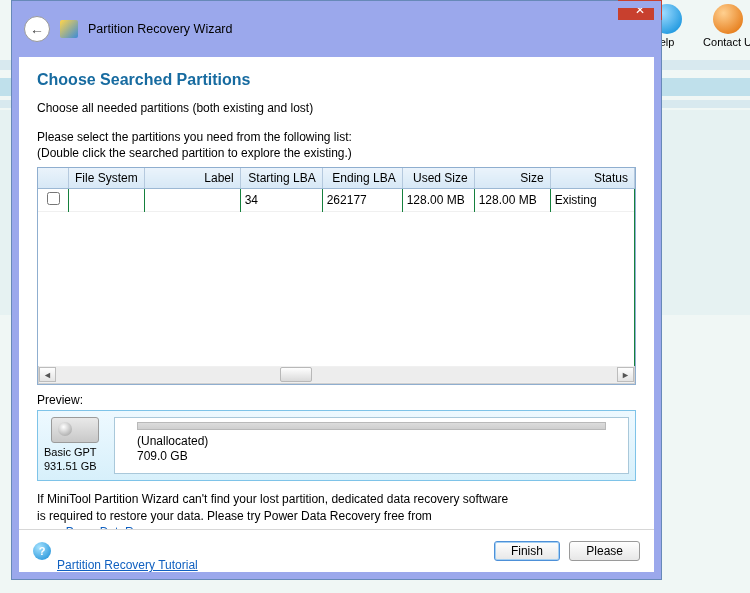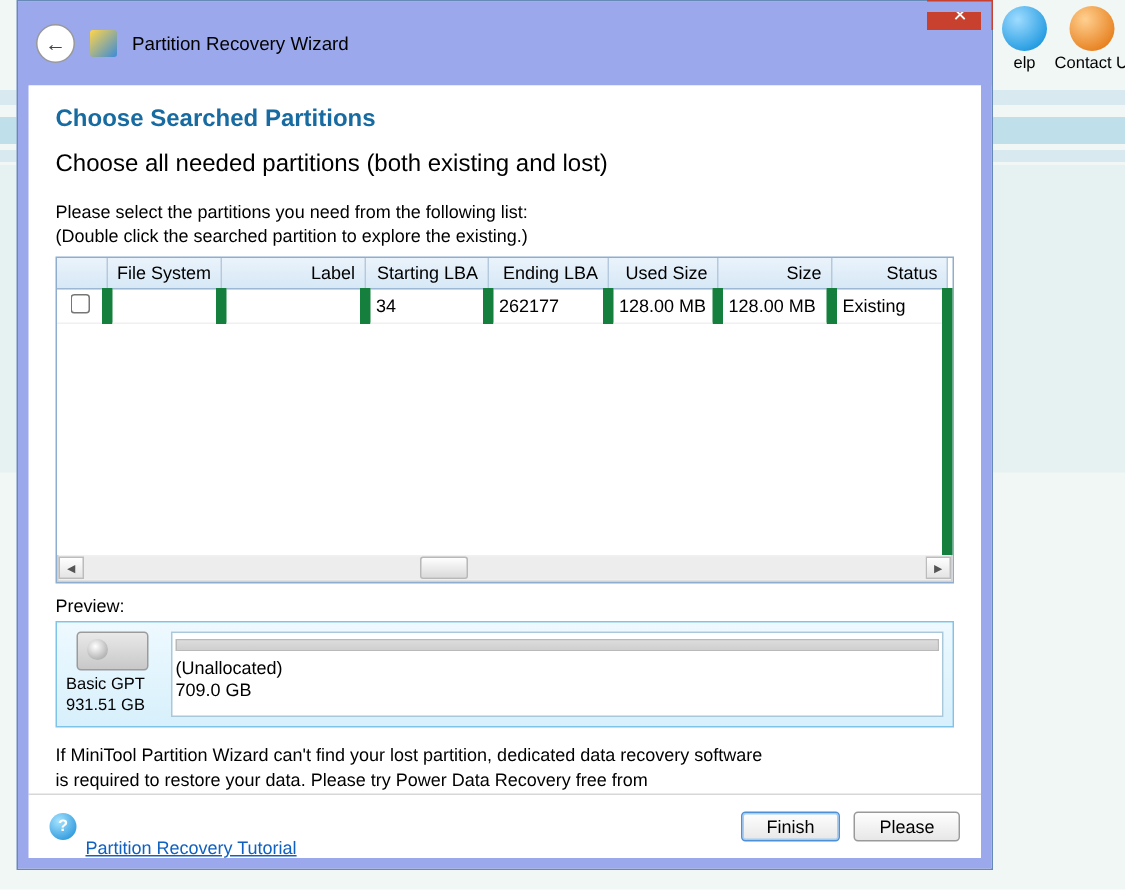--- a/index.html
+++ b/index.html
@@ -8,58 +8,58 @@
     linear-gradient(#bfe0eb,#bfe0eb) 0 78px/100% 18px no-repeat,
     linear-gradient(#d8e9ef,#d8e9ef) 0 100px/100% 8px no-repeat,
     linear-gradient(#e6f2f2,#e6f2f2) 0 110px/100% 205px no-repeat,
     linear-gradient(#b9dae6,#b9dae6) 0 200px/100% 10px no-repeat,
     linear-gradient(#d8e9ef,#d8e9ef) 0 218px/100% 10px no-repeat,
     linear-gradient(#f0f7f5,#f0f7f5);
     position:relative;}
   
   .bg-icon{position:absolute;top:4px;text-align:center;font-size:11px;color:#000;}
   .bg-icon .orb{width:30px;height:30px;border-radius:50%;margin:0 auto 2px;}
-  .bg-help{right:52px;}
+  .bg-help{right:68px;}
   .bg-help .orb{background:radial-gradient(circle at 35% 30%,#9fdcff,#0088d8);}
   .bg-contact{right:-2px;}
   .bg-contact .orb{background:radial-gradient(circle at 35% 30%,#ffd090,#e06a00);}
   
   .dialog{position:absolute;left:11px;top:0;width:651px;height:580px;
     background:#fff;border:1px solid #6789b8;box-sizing:border-box;}
   .dlg-border{position:absolute;inset:0;border:7px solid #9ba8ec;pointer-events:none;}
   .titlebar{position:absolute;left:0;right:0;top:0;height:56px;background:#9ba8ec;padding:0 8px;box-sizing:border-box;}
   .titlebar .row{display:flex;align-items:center;height:100%;gap:10px;padding-left:4px;}
   .back-btn{width:24px;height:24px;border-radius:50%;background:#fff;border:1px solid #999;display:flex;align-items:center;justify-content:center;color:#444;font-size:14px;line-height:1;cursor:pointer;}
   .app-icon{width:18px;height:18px;background:linear-gradient(135deg,#ffd54a,#3d8bd8);border-radius:2px;}
   .titlebar .title{color:#000;font-size:12.5px;}
   .close-btn{position:absolute;right:-1px;top:-1px;width:44px;height:20px;background:#c8402e;color:#fff;display:flex;align-items:center;justify-content:center;font-size:12px;cursor:pointer;}
   .content{position:absolute;left:7px;right:7px;top:56px;bottom:7px;background:#fff;padding:14px 18px 0;box-sizing:border-box;}
   .heading{color:#176ba0;font-size:16px;margin:0 0 12px;}
-  .instr{margin:0 0 14px;font-size:16px;}
+  .instr{margin:0 0 14px;font-size:12px;}
   .sub{margin:0;font-size:12px;line-height:1.35;}
   
   .tbl-wrap{margin-top:6px;border:1px solid #8faecf;}
   table.parts{width:100%;border-collapse:collapse;font-size:12px;}
   table.parts th{background:linear-gradient(#eaf3fb,#d7e8f6);border-right:1px solid #b5c9de;border-bottom:1px solid #9cb8d4;text-align:right;font-weight:normal;padding:3px 6px;white-space:nowrap;}
-  table.parts td{padding:3px 4px;border-right:7px solid #15803d;white-space:nowrap;}
+  table.parts td{padding:3px 4px;border-right:1px solid #15803d;white-space:nowrap;}
   table.parts tr.data-row{border-bottom:1px solid #f0f0f0;}
   .check-cell{width:22px;text-align:center;}
   .check-cell input{margin:0;}
   .tbl-body{height:148px;background:#fff;}
   .hscroll{height:17px;background:#f0f0f0;border:1px solid #d0d0d0;border-top:none;display:flex;align-items:center;}
   .hscroll .arrow{width:17px;height:15px;background:linear-gradient(#fefefe,#e4e4e4);border:1px solid #bcbcbc;display:flex;align-items:center;justify-content:center;font-size:9px;color:#555;box-sizing:border-box;}
   .hscroll .track{flex:1;height:15px;background:#ededed;position:relative;}
   .hscroll .thumb{position:absolute;left:40%;width:30px;height:13px;top:0;background:linear-gradient(#fefefe,#dadada);border:1px solid #b8b8b8;border-radius:2px;}
   
   .prev-label{margin:8px 0 3px;font-size:12px;}
   .preview{border:1px solid #7ec3e8;background:linear-gradient(#eef9ff,#d7f0fb);padding:6px;display:flex;gap:8px;align-items:stretch;}
   .disk-ico{width:62px;text-align:left;font-size:11px;line-height:1.25;}
   .disk-ico .hdd{width:46px;height:24px;margin:0 auto 3px;background:linear-gradient(#e9e9e9,#c8c8c8);border:1px solid #9b9b9b;border-radius:3px;position:relative;}
   .disk-ico .hdd:before{content:"";position:absolute;left:6px;top:4px;width:14px;height:14px;border-radius:50%;background:radial-gradient(circle at 40% 35%,#fff,#c0c0c0 60%,#9a9a9a);} 
-  .alloc{flex:1;border:1px solid #a9c8da;background:#fff;padding:4px 2px;}
+  .alloc{flex:1;border:1px solid #a9c8da;background:#fff;padding:4px 22px;}
   .alloc .bar{height:6px;background:linear-gradient(#dcdcdc,#cfcfcf);border:1px solid #b9b9b9;margin-bottom:4px;}
   .alloc .lbl{font-size:12px;line-height:1.25;}
   .hint{margin:10px 0 0;font-size:12px;line-height:1.4;max-width:480px;}
   .hint a{color:#1060c0;}
   
   .footer{position:absolute;left:0;right:0;bottom:0;height:42px;border-top:1px solid #d7d7d7;display:flex;align-items:center;justify-content:space-between;padding:0 14px;background:#fff;}
   .tut-link{display:flex;align-items:center;gap:6px;font-size:12px;}
   .tut-link .orb{width:18px;height:18px;border-radius:50%;background:radial-gradient(circle at 35% 30%,#a6e3ff,#1288d4);display:flex;align-items:center;justify-content:center;color:#fff;font-size:11px;font-weight:bold;}
   .tut-link a{color:#1060c0;margin-top:28px;}
   .btns button{font:12px "Segoe UI",Tahoma,sans-serif;padding:2px 16px;margin-left:6px;background:linear-gradient(#fefefe,#e7e7e7);border:1px solid #9a9a9a;border-radius:3px;cursor:pointer;}

